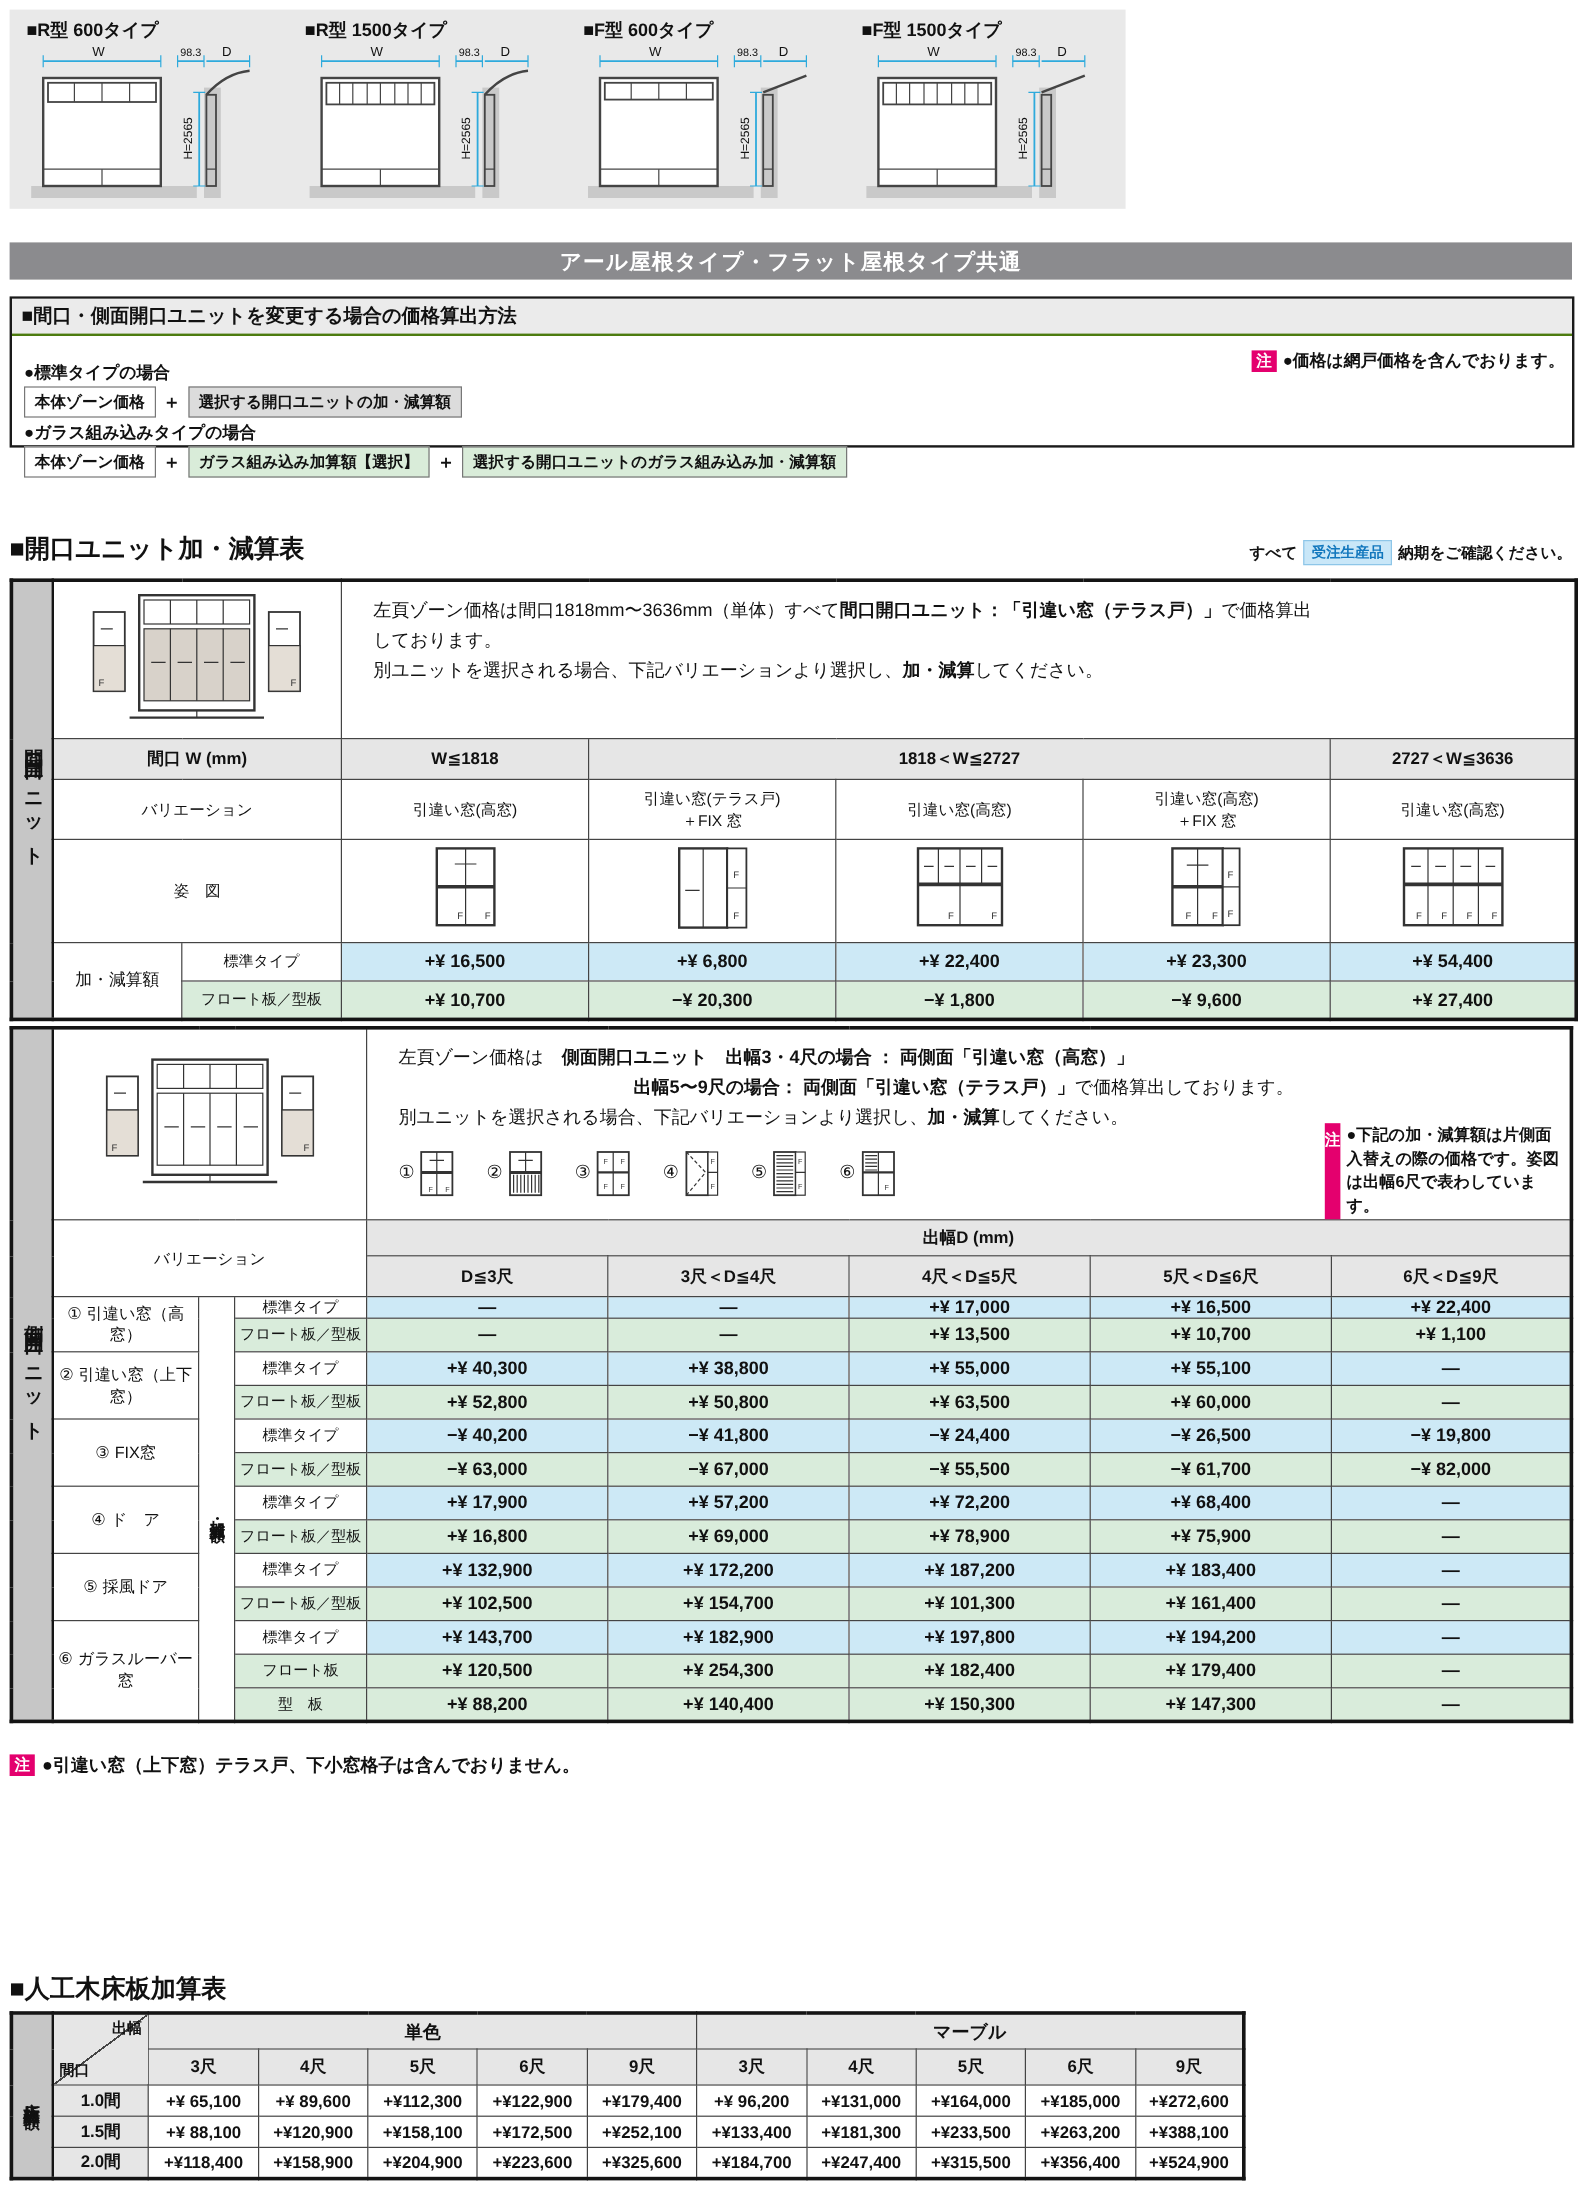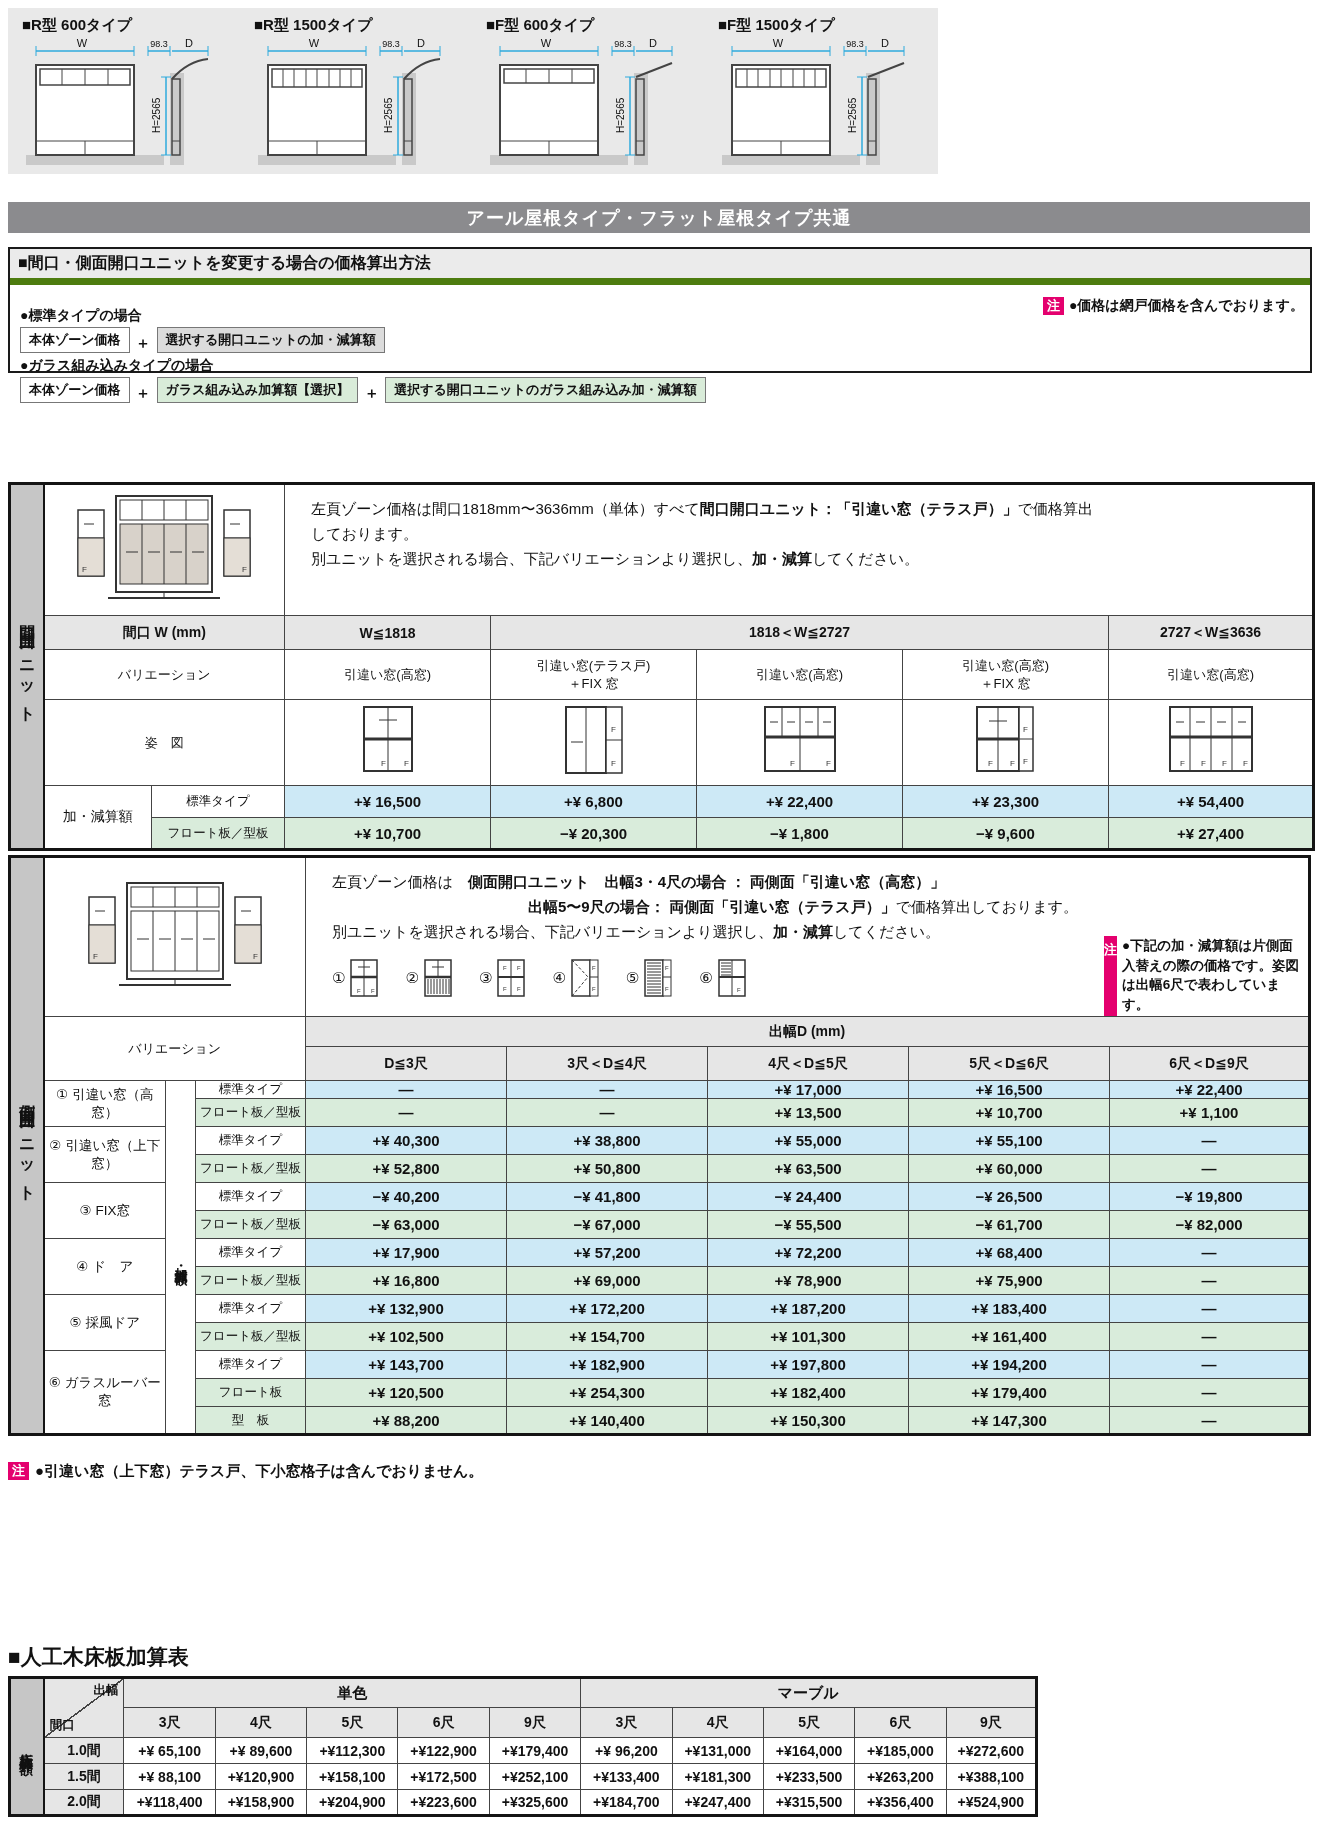--- a/index.html
+++ b/index.html
@@ -10,24 +10,24 @@
   .top-band{position:absolute;left:8px;top:8px;width:930px;height:166px;background:#e9e9e9;display:flex;}
   .diag-group{width:232px;padding:8px 0 0 14px;box-sizing:border-box;}
   .diag-title{font-size:15px;font-weight:bold;margin-bottom:2px;}
 
   
   .banner{position:absolute;left:8px;top:202px;width:1302px;height:31px;background:#8b8b8e;
           color:#fff;font-size:18px;font-weight:bold;display:flex;align-items:center;justify-content:center;letter-spacing:1px;}
 
   
   .pricing-box{position:absolute;left:8px;top:247px;width:1300px;height:122px;border:2px solid #1a1a1a;background:#fff;}
-  .pricing-title{background:#ebebeb;border-bottom:7px solid #4d7c0f;font-size:16px;font-weight:bold;padding:4px 8px;}
+  .pricing-title{background:#ebebeb;border-bottom:2px solid #4d7c0f;font-size:16px;font-weight:bold;padding:4px 8px;}
   .pricing-body{position:relative;padding:20px 10px;}
   .case-label{font-size:14px;font-weight:bold;margin:2px 0 2px 0;}
-  .formula-row{display:flex;align-items:flex-end;gap:6px;margin:1px 0 4px 0;}
+  .formula-row{display:flex;align-items:center;gap:6px;margin:1px 0 4px 0;}
   .fbox{border:1px solid #777;padding:3px 8px;font-size:13px;font-weight:bold;background:#fff;}
   .fbox.gray{background:#dcdcdc;}
   .fbox.green{background:#d9ecd9;}
   .plus{font-size:15px;font-weight:bold;}
   .pricing-note{position:absolute;right:6px;top:12px;display:flex;align-items:flex-start;gap:5px;font-size:14px;font-weight:bold;}
   .note-badge{background:#e4006e;color:#fff;font-size:13px;font-weight:bold;padding:2px 4px;line-height:1.1;}
 
   
   .section-head{position:absolute;left:8px;top:443px;width:1302px;display:flex;justify-content:space-between;align-items:flex-end;}
   .section-head h2{margin:0;font-size:21px;font-weight:bold;}
@@ -248,20 +248,28 @@
         <span class="plus">＋</span>
         <span class="fbox green">選択する開口ユニットのガラス組み込み加・減算額</span>
       </div>
       <div class="pricing-note">
         <span class="note-badge">注</span>
         <span>●価格は網戸価格を含んでおります。</span>
       </div>
     </div>
   </div>
 
+  <div class="section-head">
+    <h2>■開口ユニット加・減算表</h2>
+    <div class="order-note">
+      <span>すべて</span>
+      <span class="order-badge">受注生産品</span>
+      <span>納期をご確認ください。</span>
+    </div>
+  </div>
 
   <table id="t1" class="outer">
     <colgroup>
         <col style="width:34px">
         <col style="width:108px">
         <col style="width:133px">
         <col style="width:206px">
         <col style="width:206px">
         <col style="width:206px">
         <col style="width:206px">

